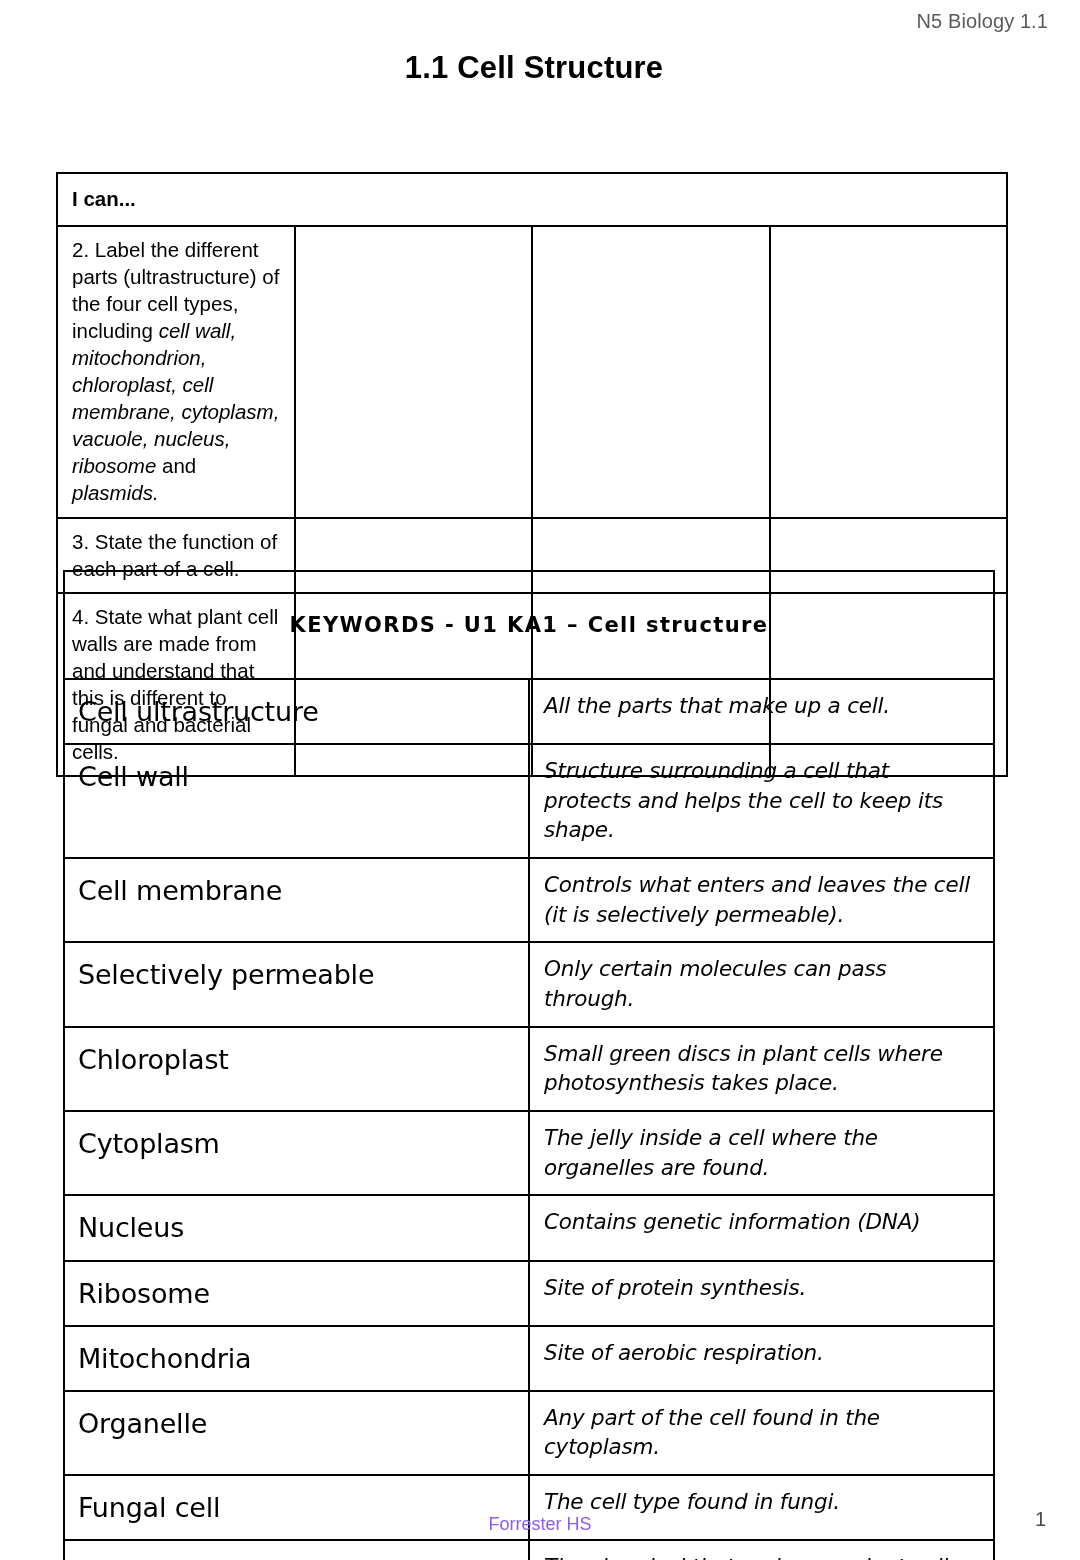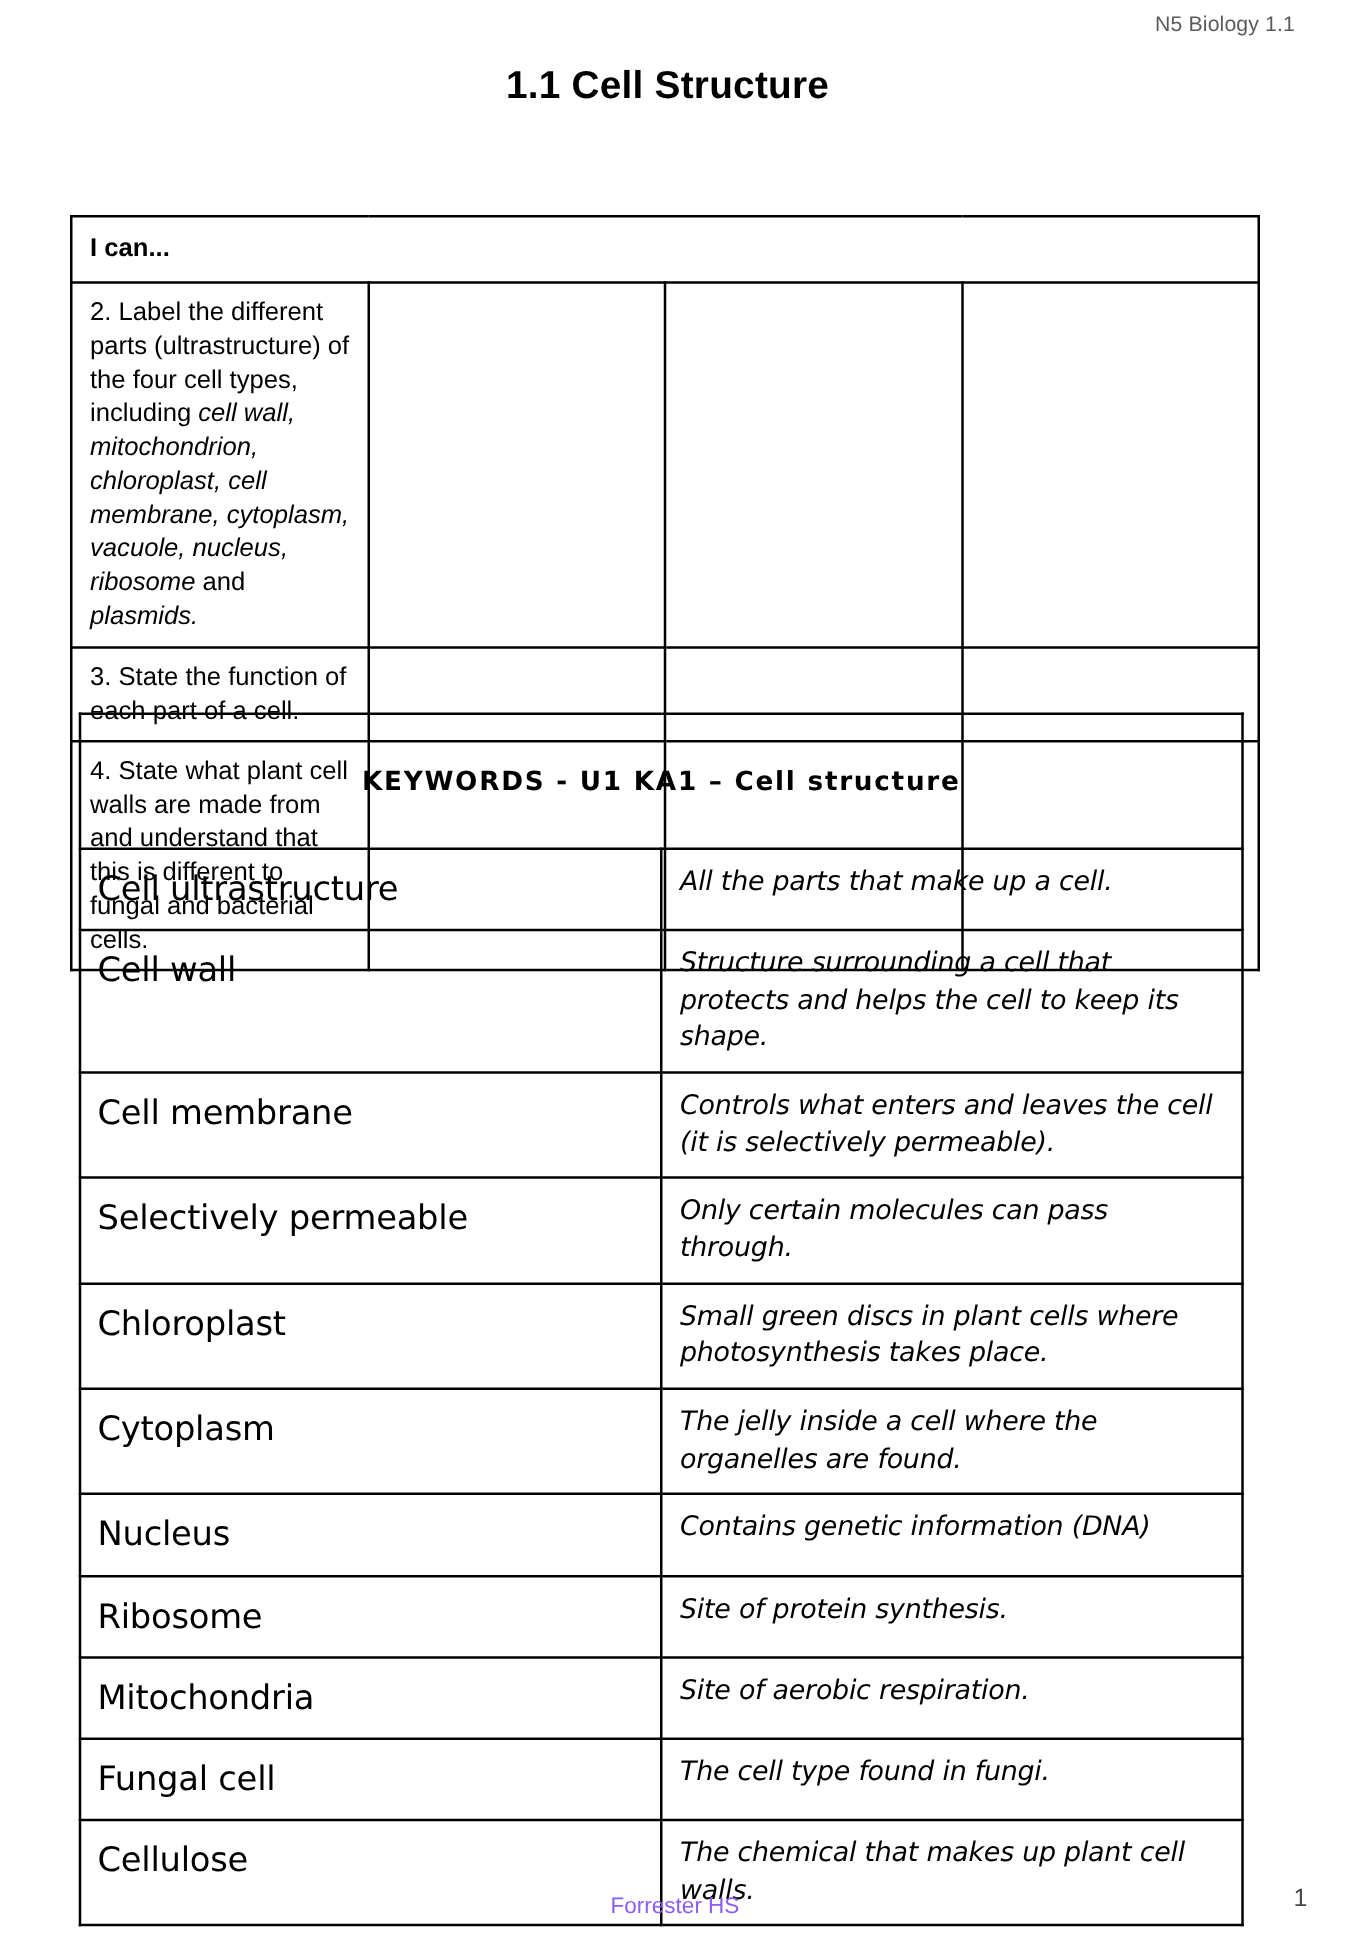--- a/index.html
+++ b/index.html
@@ -14,22 +14,22 @@
     position: relative;
     font-family: "Liberation Sans", sans-serif;
     color: #000000;
     overflow: hidden;
   }
 
   
   .page-header {
     position: absolute;
     top: 10px;
-    right: 44px;
-    font-size: 17px;
+    right: 32px;
+    font-size: 20px;
     color: #5a5a5a;
     letter-spacing: 0.1px;
   }
 
   .page-title {
     position: absolute;
     top: 50px;
     left: 0;
     width: 1080px;
     text-align: center;
@@ -197,20 +197,24 @@
     </tr>
     <tr>
       <td class="kw-term">Ribosome</td>
       <td class="kw-def">Site of protein synthesis.</td>
     </tr>
     <tr>
       <td class="kw-term">Mitochondria</td>
       <td class="kw-def">Site of aerobic respiration.</td>
     </tr>
     <tr>
+      <td class="kw-term">Organelle</td>
+      <td class="kw-def">Any part of the cell found in the cytoplasm.</td>
+    </tr>
+    <tr>
       <td class="kw-term">Fungal cell</td>
       <td class="kw-def">The cell type found in fungi.</td>
     </tr>
     <tr>
       <td class="kw-term">Cellulose</td>
       <td class="kw-def">The chemical that makes up plant cell walls.</td>
     </tr>
 
   </tbody>
 </table>

